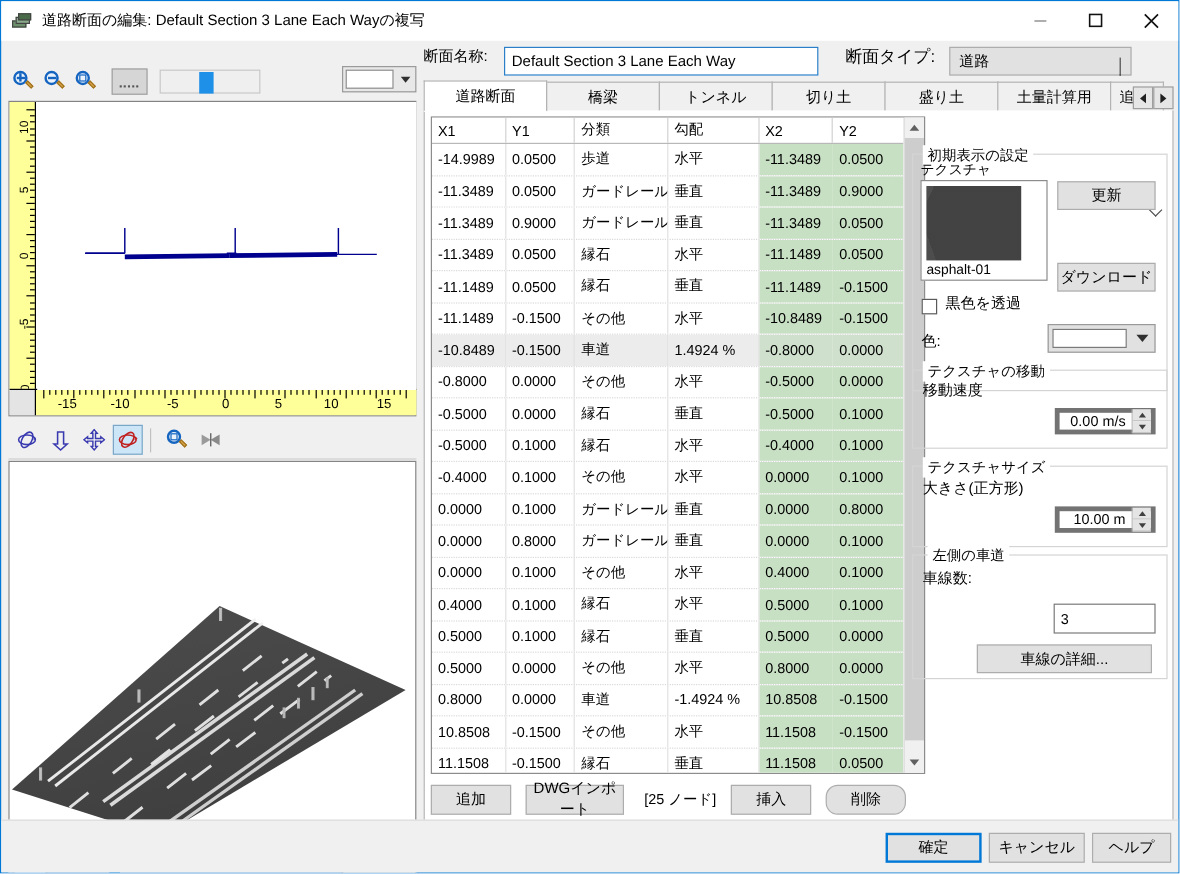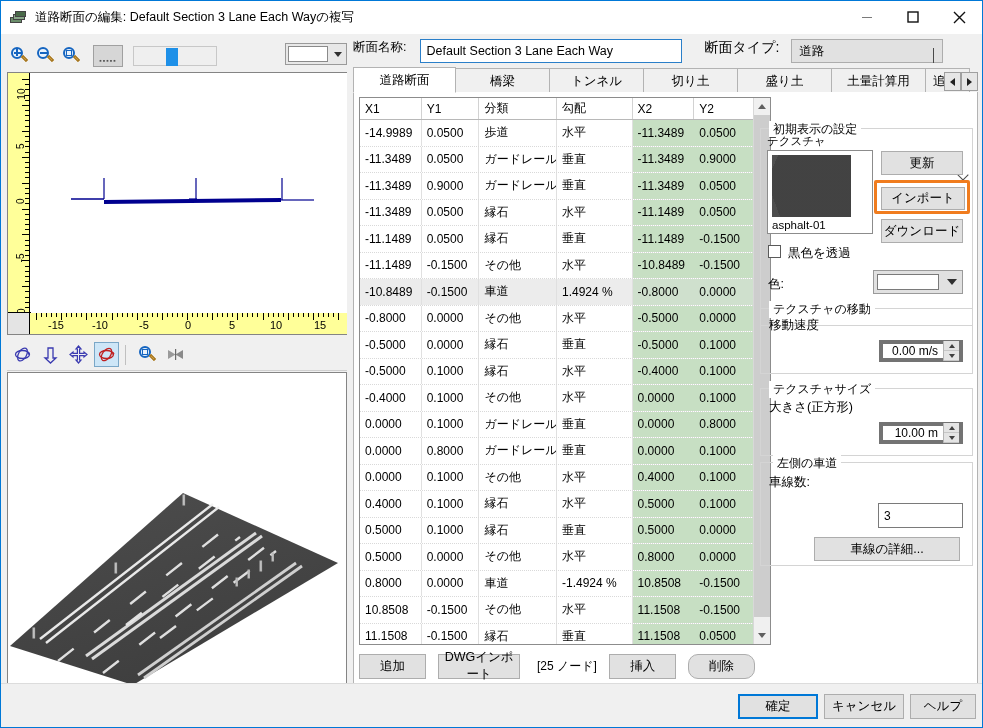--- a/index.html
+++ b/index.html
@@ -34,21 +34,21 @@
   #title-text { font-size: 12.5px; color: #000; white-space: nowrap; }
   .wbtn {
     width: 46px; height: 32px; display: flex; align-items: center;
     justify-content: center; background: transparent; border: none;
     cursor: default; padding: 0;
   }
   #win-controls { position: absolute; right: 0; top: 0; display: flex; }
   .wbtn .gl { display: block; }
   
   #left-pane {
-    position: absolute; left: 6px; top: 40px; width: 284px; height: 652px;
+    position: absolute; left: 6px; top: 52px; width: 284px; height: 652px;
   }
   #xs-toolbar {
     position: absolute; left: 0; top: 0; width: 340px; height: 29px;
     background: #f0f0f0; display: flex; align-items: center;
   }
   .tb-icon {
     width: 26px; height: 24px; display: flex; align-items: center;
     justify-content: center; cursor: default;
   }
   .magn { position: relative; width: 18px; height: 18px; }
@@ -334,21 +334,21 @@
   }
   #btn-update { position: absolute; left: 120px; top: 22px; width: 82px; height: 24px; }
   #import-hl {
     position: absolute; left: 113px; top: 51px; width: 96px; height: 34px;
     border: 3px solid #f07c1e; border-radius: 2px; background: #fff;
   }
   #btn-import {
     position: absolute; left: 4px; top: 4px; width: 84px; height: 23px;
   }
   #btn-download { position: absolute; left: 120px; top: 90px; width: 82px; height: 24px; }
-  #chk-row { position: absolute; left: 7px; top: 116px; display: flex; align-items: flex-start; }
+  #chk-row { position: absolute; left: 7px; top: 116px; display: flex; align-items: flex-end; }
   .chkbox {
     width: 13px; height: 13px; background: #fff; border: 1px solid #5a5a5a;
     flex: none;
   }
   #chk-label { margin-left: 7px; font-size: 12.5px; }
   #color-label { position: absolute; left: 7px; top: 147px; font-size: 12.5px; }
   #color-combo {
     position: absolute; left: 112px; top: 141px; width: 90px; height: 24px;
     background: #e1e1e1; border: 1px solid #9a9a9a; display: flex;
   }
@@ -960,23 +960,20 @@
         <div class="cap">初期表示の設定</div>
         <div id="tex-label">テクスチャ</div>
         <div id="tex-box">
           <div id="tex-swatch" style="background-color: rgb(74, 74, 74);"></div>
           <div id="tex-name">asphalt-01</div>
         </div>
         <div id="tex-dd">
             <div class="chev"></div>
           </div>
         <button id="btn-update" class="btn">更新</button>
-        <div id="import-hl" style="border-color: rgb(240, 124, 30);">
-          <button id="btn-import" class="btn">インポート</button>
-        </div>
         <button id="btn-download" class="btn">ダウンロード</button>
         <div id="chk-row">
           <div class="chkbox"></div>
           <div id="chk-label">黒色を透過</div>
         </div>
         <div id="color-label">色:</div>
         <div id="color-combo">
           <div class="fld"></div>
           <div class="arr">
               <div class="caret-down"></div>

